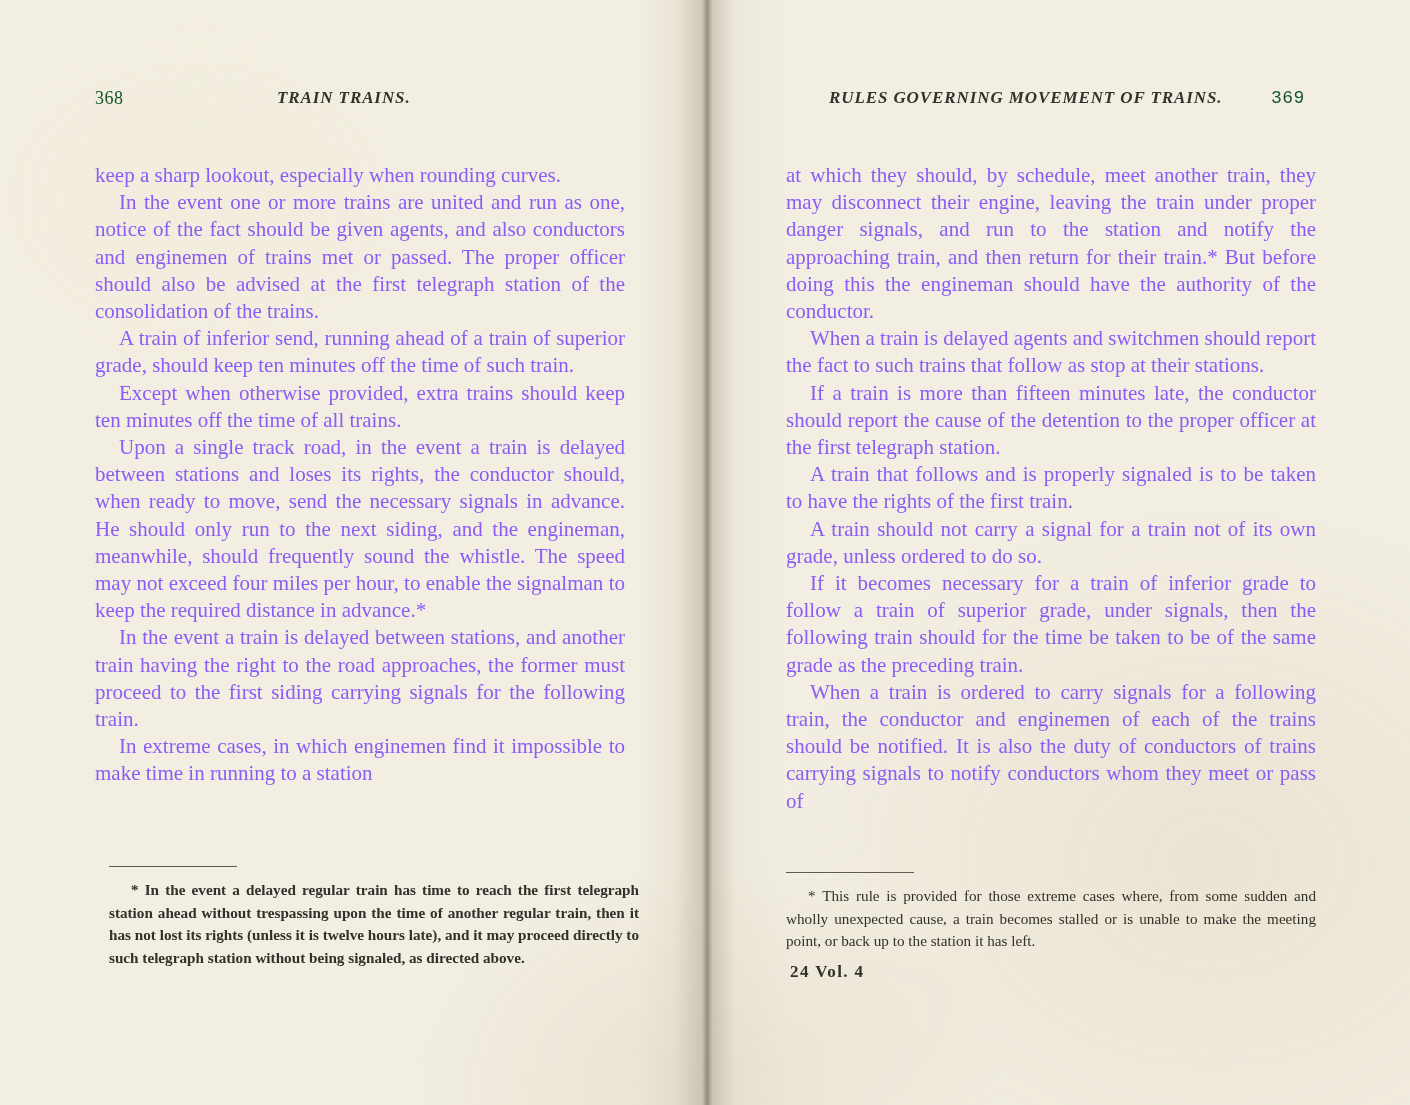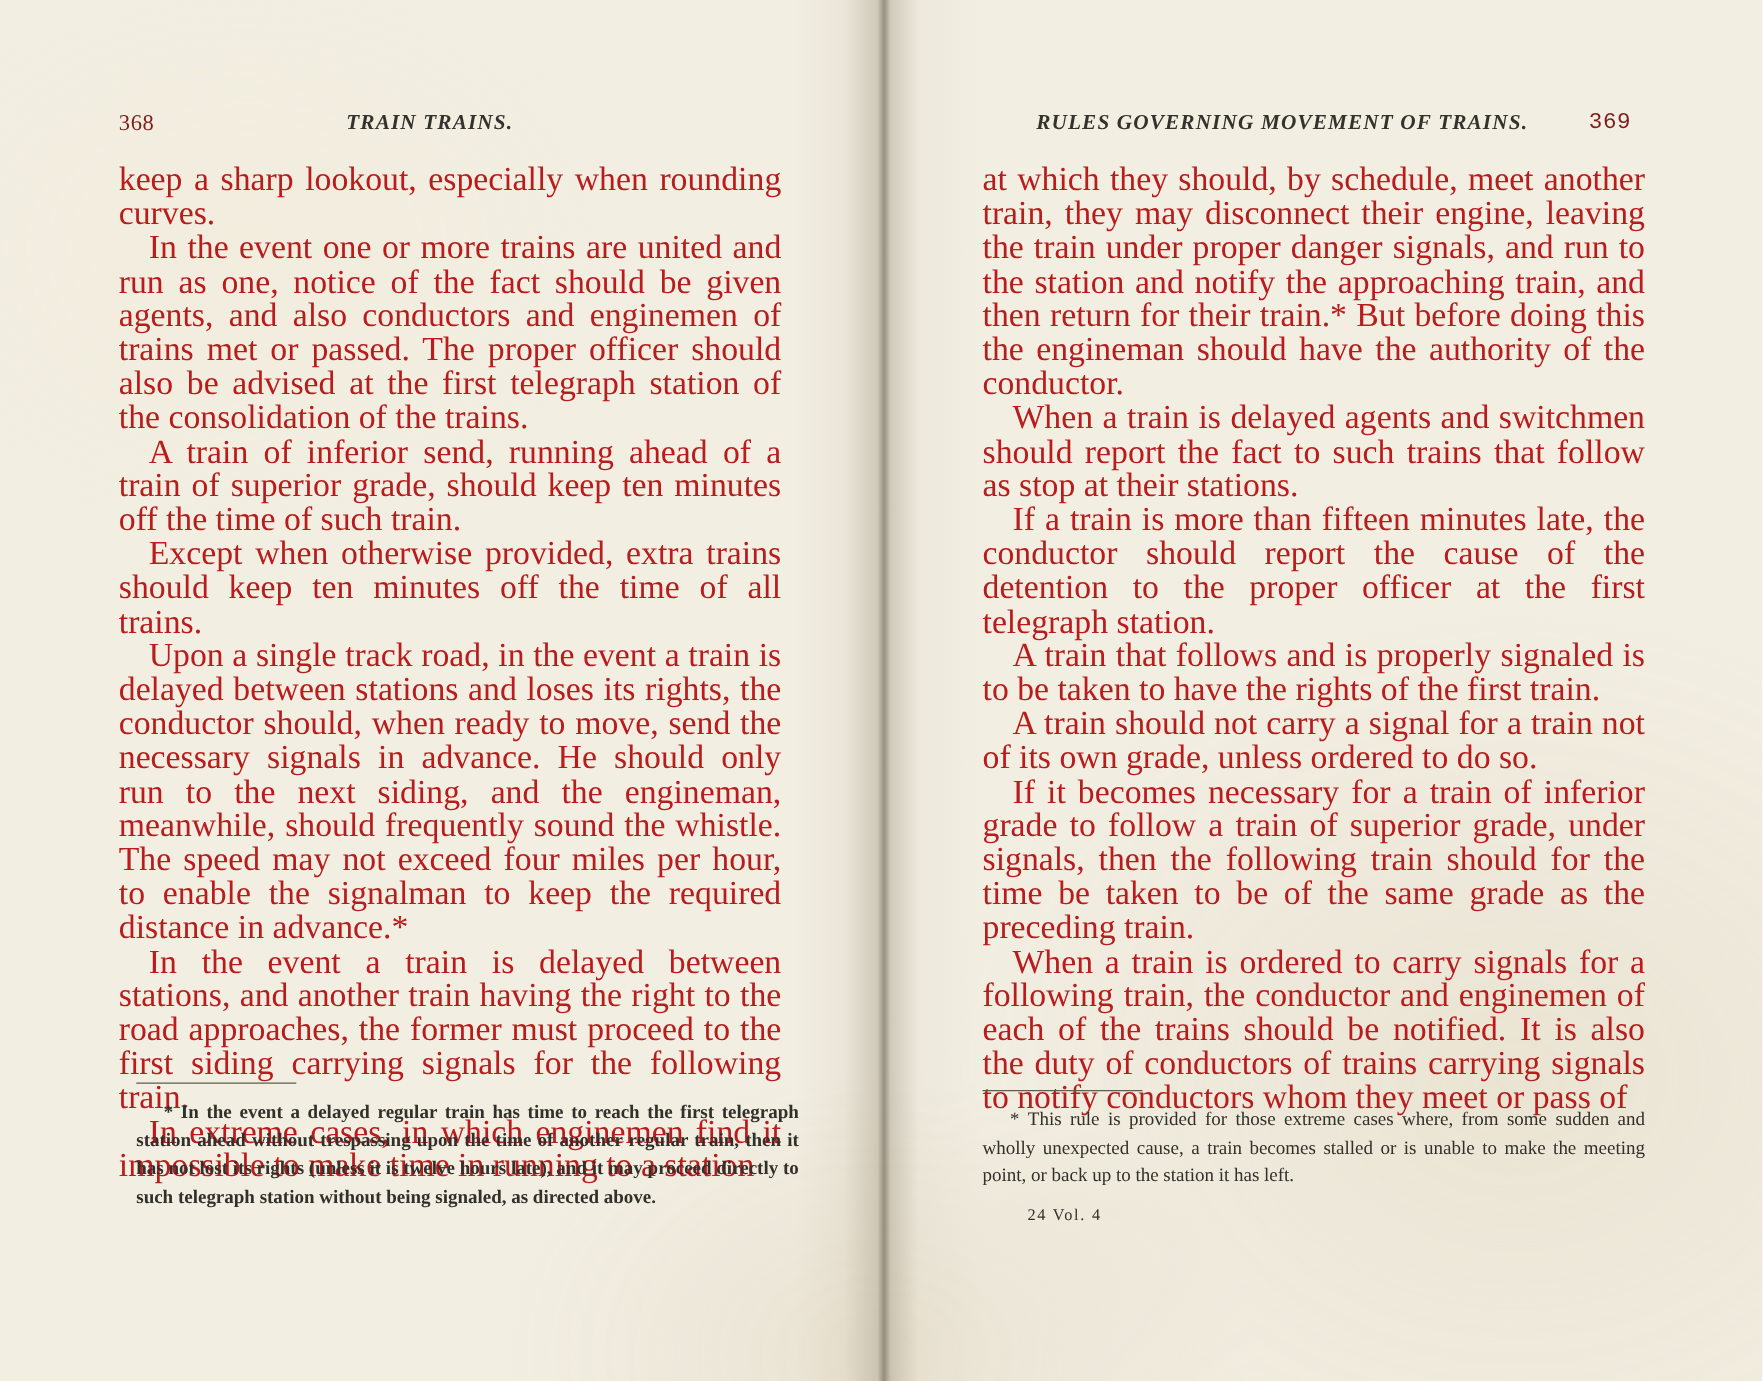--- a/index.html
+++ b/index.html
@@ -65,37 +65,38 @@
     white-space: nowrap;
     color: #34322c;
   }
   .folio {
     position: absolute;
     top: 88px;
     font-size: 18px;
     font-style: normal;
     font-weight: 400;
     letter-spacing: .5px;
-    color: #7f1d1d;
+    color: #14532d;
   }
   
   #folio-left      { left: 95px; }
   #head-left       { left: 277px; }
   
   #head-right      { left: 829px; }
   #folio-right     { left: 1271px; font-family: Liberation Mono, monospace; }
 
   .column {
     position: absolute;
     width: 530px;
-    font-size: 27px;
+    font-size: 21px;
     line-height: 27.2px;
     text-align: justify;
     text-justify: inter-word;
-    color: #b91c1c;
+    color: #8b5cf6;
+    margin-top: 32px;
   }
   #col-left  { left: 95px;  top: 130px; }
   #col-right { left: 786px; top: 130px; }
 
   .column p {
     margin: 0;
     text-indent: 24px;
   }
   .column p.noindent { text-indent: 0; }
   
@@ -117,23 +118,23 @@
     height: 0;
     border-top: 1.4px solid #5f5c52;
     margin: 0 0 12px 0;
   }
   .footnote-text {
     margin: 0;
     text-indent: 22px;
     text-align-last: left;
   }
   .signature {
-    margin: 8px 0 0 36px;
-    font-size: 13px;
-    font-weight: 400;
+    margin: 8px 0 0 4px;
+    font-size: 17px;
+    font-weight: 700;
     letter-spacing: 1.4px;
     text-indent: 0;
   }
   .star { font-size: 15px; }
 </style>
 </head>
 <body>
 
 <div id="page">
 

